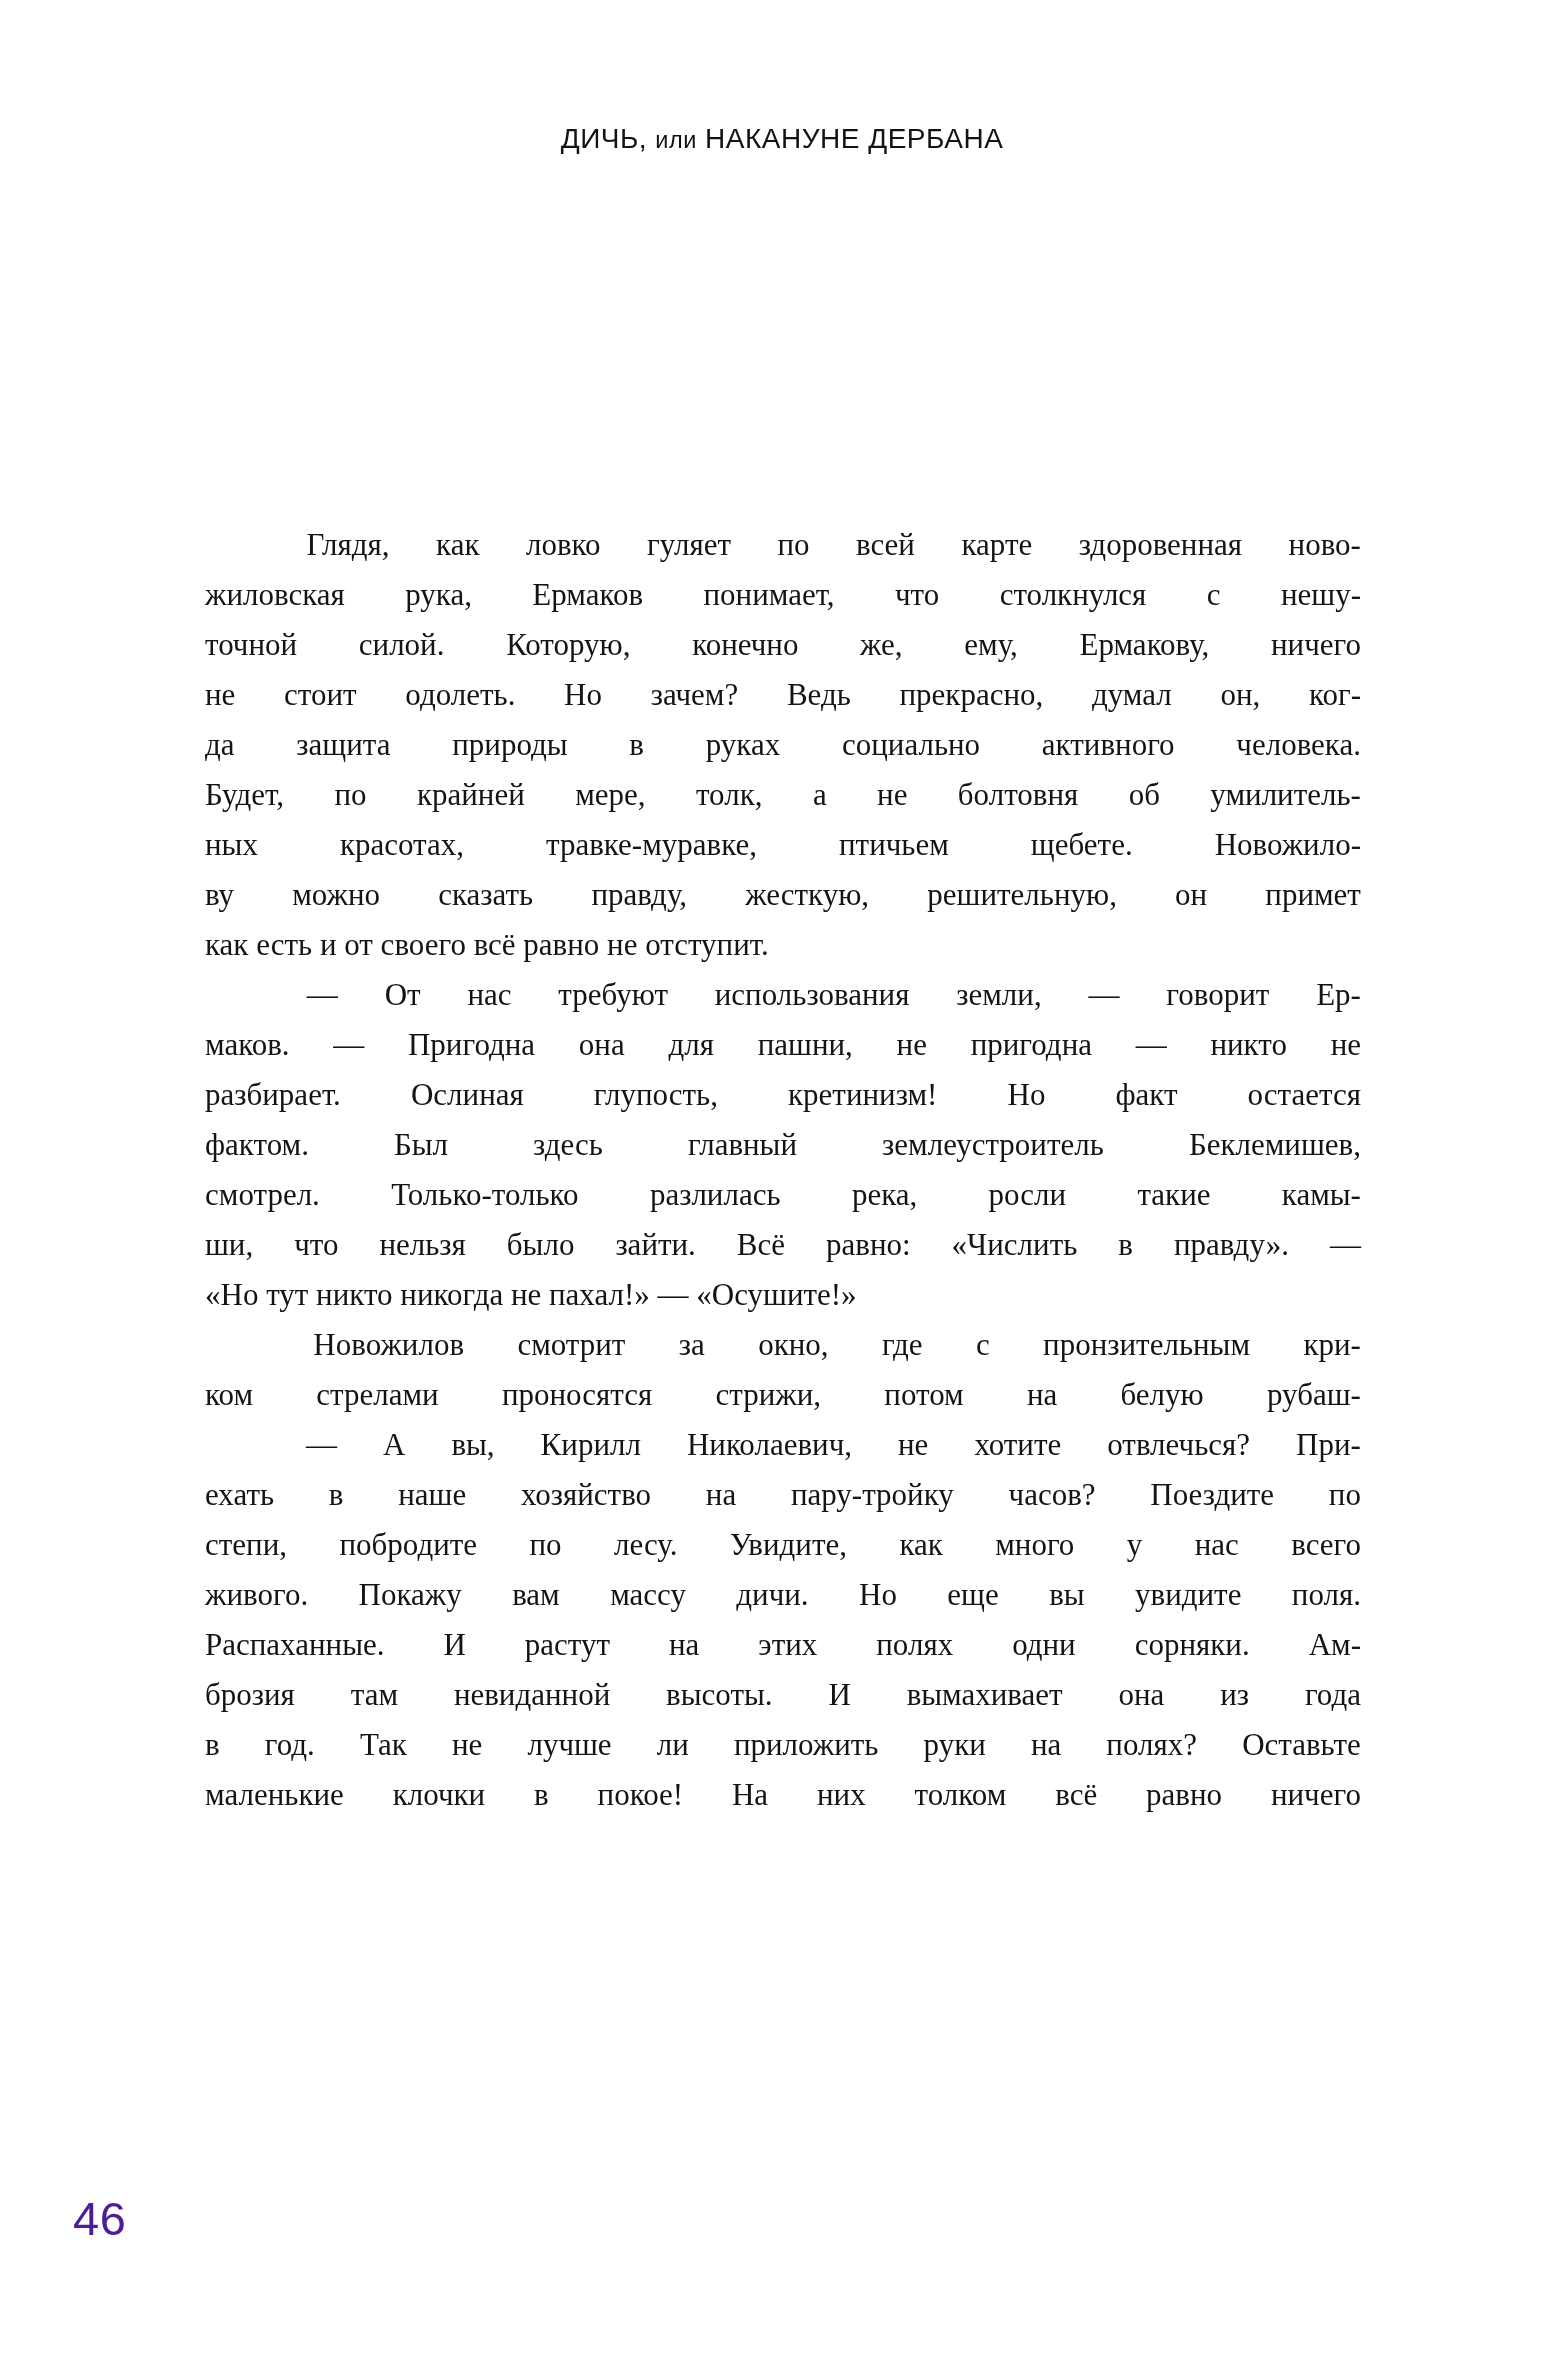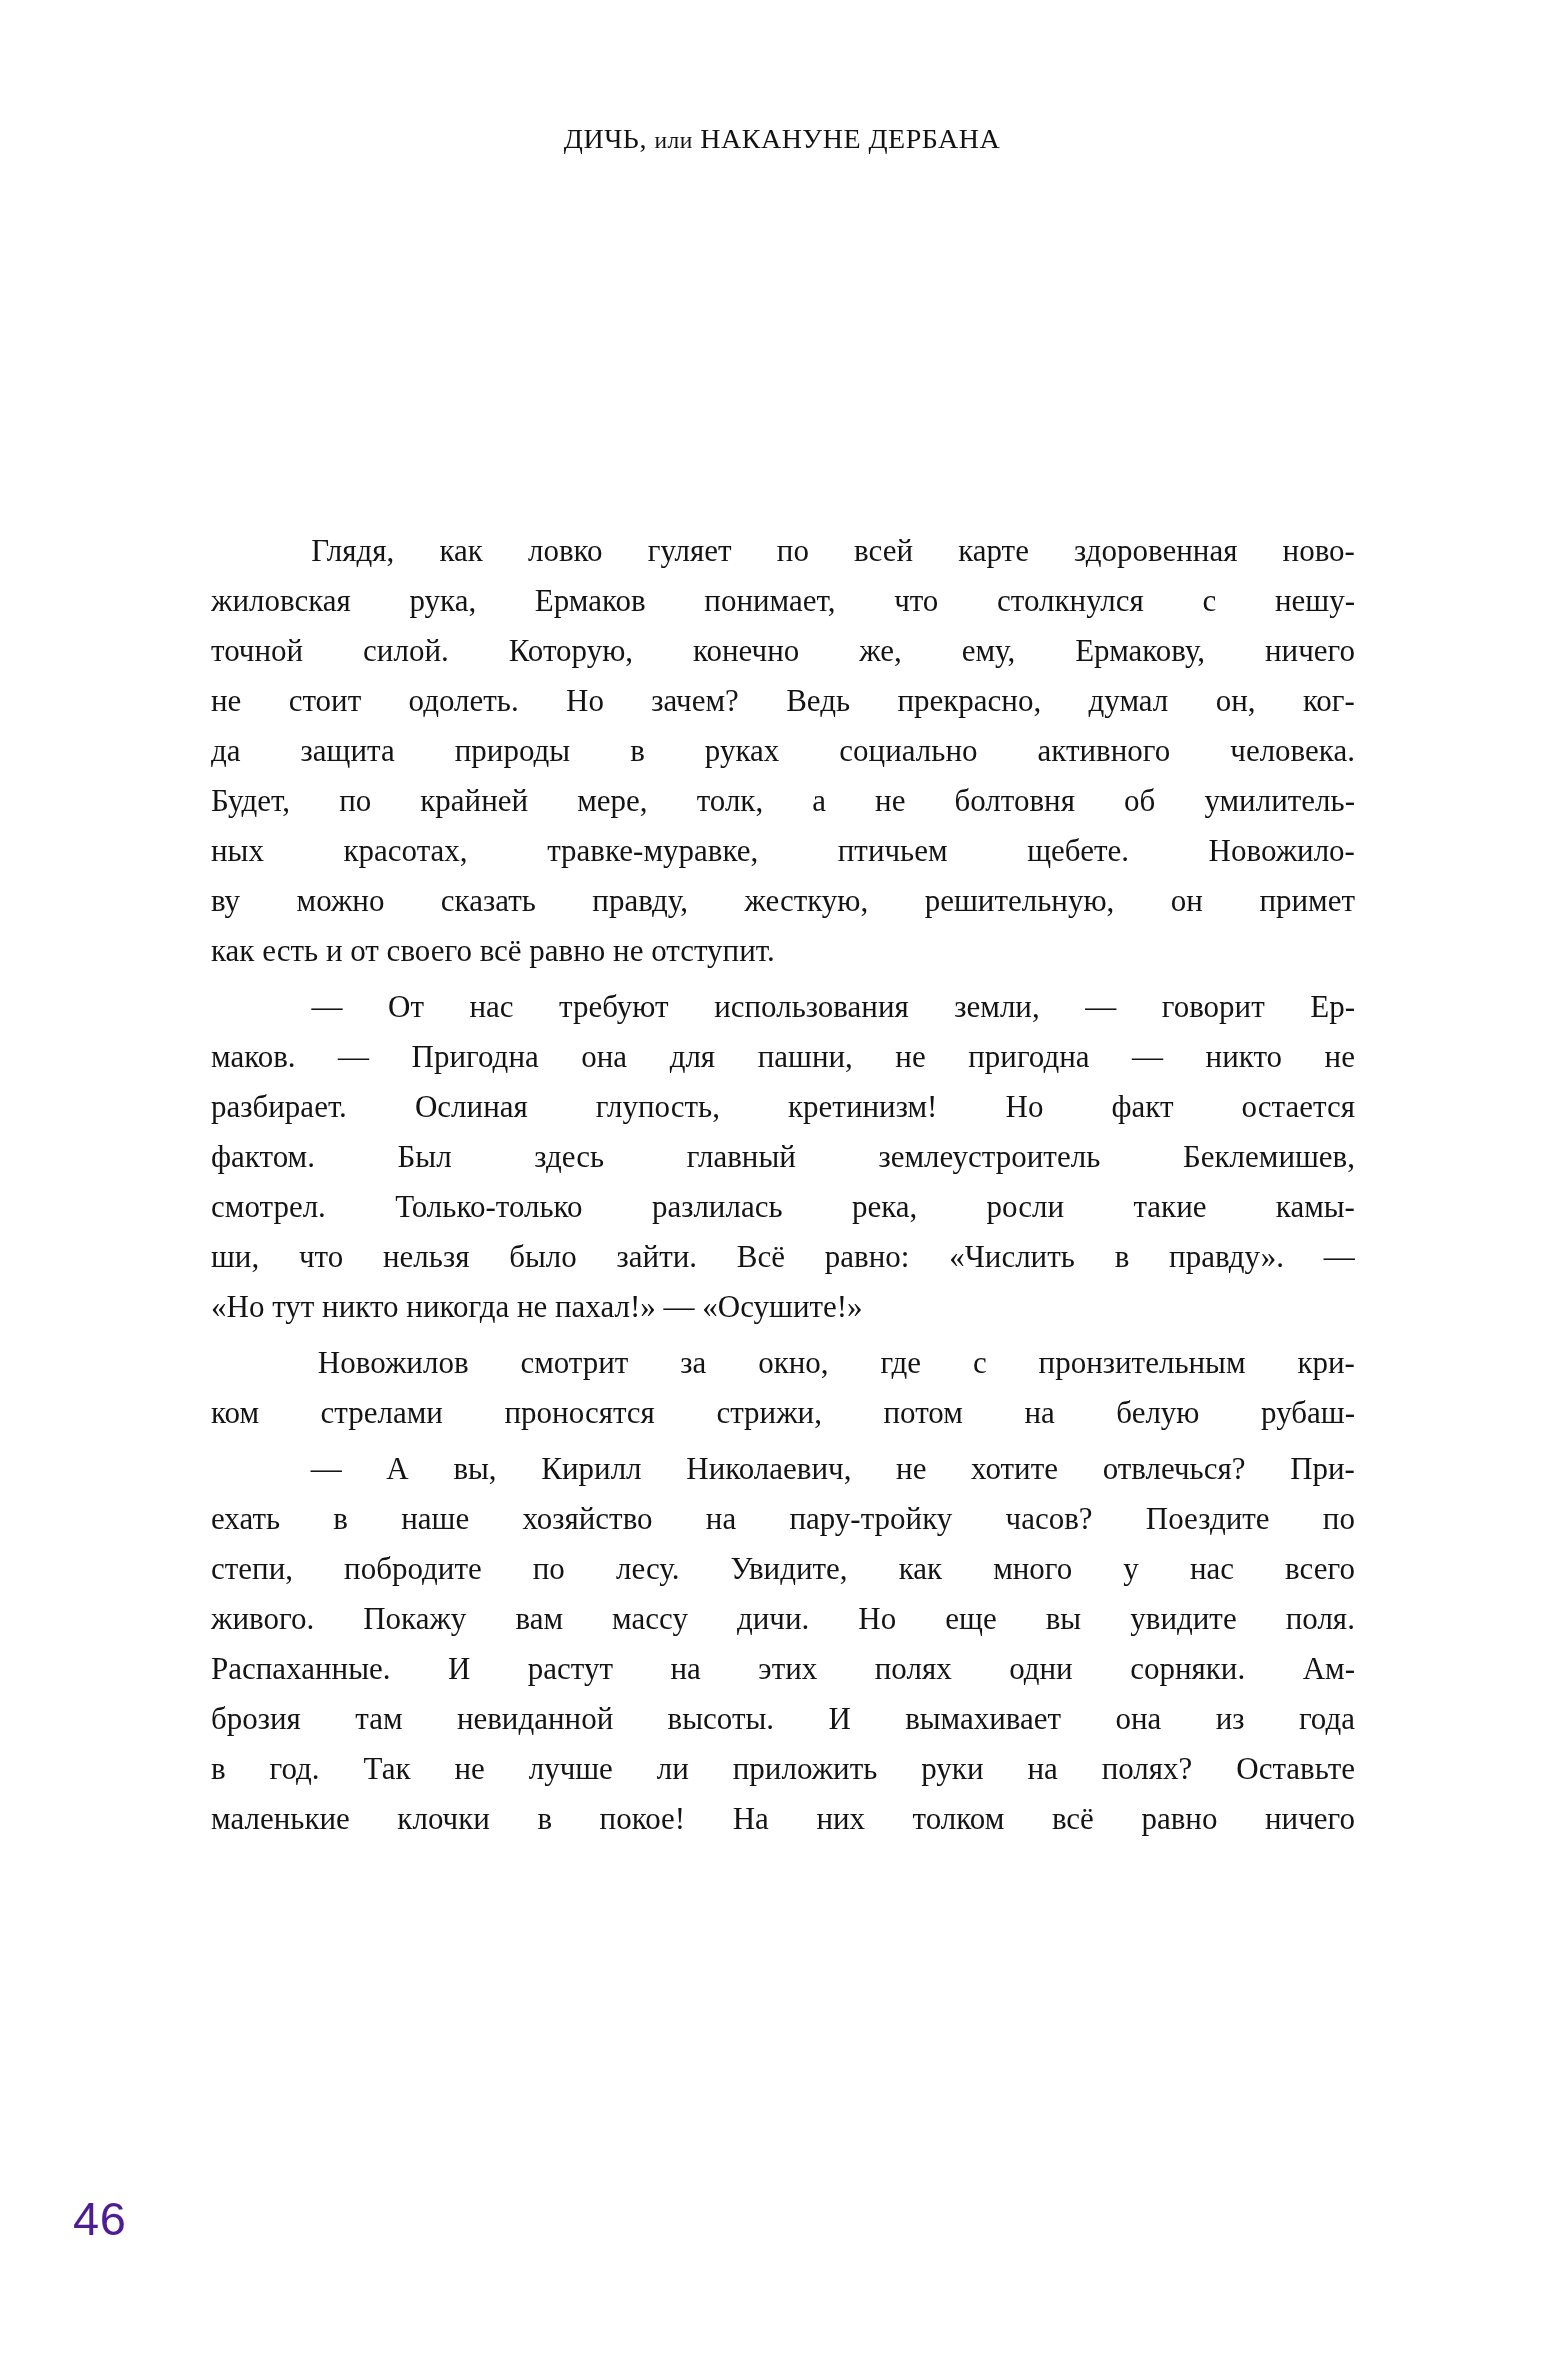--- a/index.html
+++ b/index.html
@@ -21,21 +21,21 @@
     box-sizing: border-box;
   }
 
   
   .running-head {
     position: absolute;
     top: 124px;
     left: 205px;
     width: 1154px;
     text-align: center;
-    font-family: Liberation Serif, serif;
+    font-family: Liberation Sans, sans-serif;
     font-size: 28px;
     letter-spacing: 0.5px;
     color: #131313;
     line-height: 1.1;
   }
   .running-head .rh-caps { }
   .running-head .rh-lower {
     font-size: 23.5px;
   }
 
@@ -59,21 +59,21 @@
   .body-text {
     position: absolute;
     top: 520px;
     left: 205px;
     width: 1156px;
     font-size: 31px;
     line-height: 50px;
     color: #141414;
   }
   .body-text p {
-    margin: 6px;
+    margin: 0;
     text-align: justify;
     text-align-last: left;
     text-indent: 0;
     hyphens: manual;
   }
   .body-text p .ln {
     display: block;
     white-space: nowrap;
   }
   .body-text p .ln.just {

